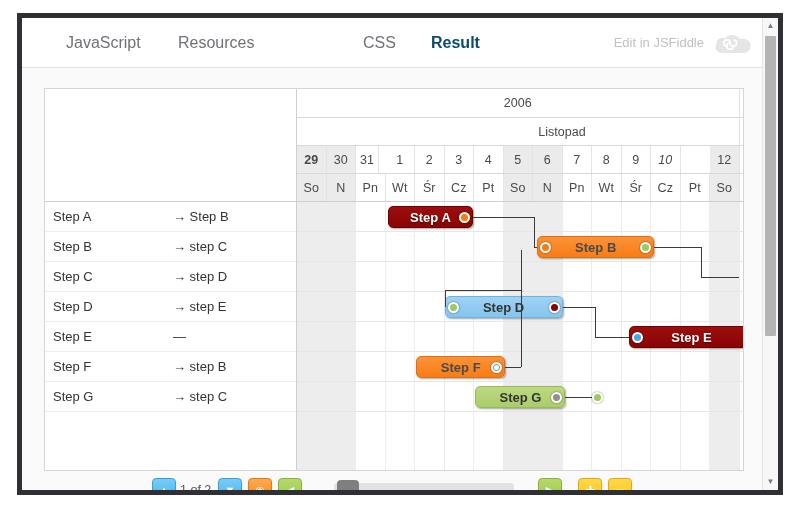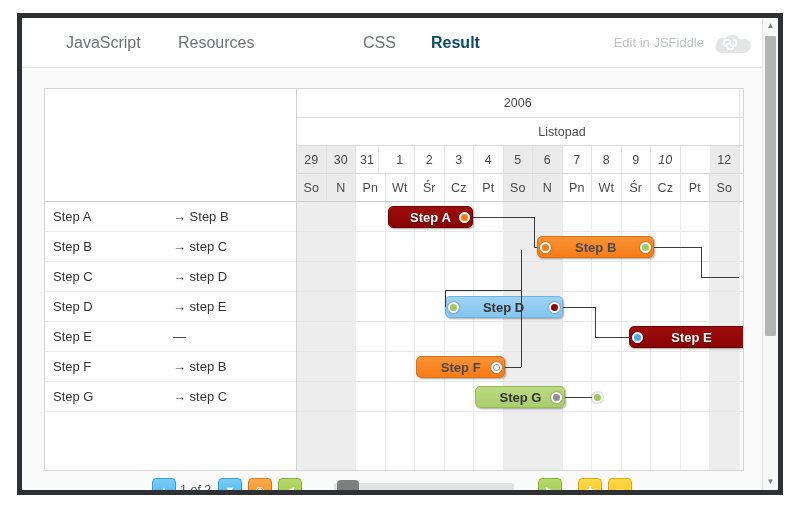--- a/index.html
+++ b/index.html
@@ -257,21 +257,21 @@
       </div>
 
       <div id="rightpane">
         <div class="hrow" id="hyear">
             <div class="hcell" style="left: 0px; width: 442.5px;">2006</div>
           </div>
         <div class="hrow" id="hmonth">
             <div class="hcell" style="left: 88.5px; width: 354px;">Listopad</div>
           </div>
         <div class="hrow" id="hday">
-            <div class="hcell we" style="left: 0px; width: 29.5px;">29</div>
+            <div class="hcell we" style="left: 0px; width: 29.5px; font-weight: bold;">29</div>
             <div class="hcell we" style="left: 29.5px; width: 29.5px;">30</div>
             <div class="hcell" style="left: 59px; width: 23px;">31</div>
             <div class="hcell" style="left: 88.5px; width: 29.5px;">1</div>
             <div class="hcell" style="left: 118px; width: 29.5px;">2</div>
             <div class="hcell" style="left: 147.5px; width: 29.5px;">3</div>
             <div class="hcell" style="left: 177px; width: 29.5px;">4</div>
             <div class="hcell we" style="left: 206.5px; width: 29.5px;">5</div>
             <div class="hcell we" style="left: 236px; width: 29.5px;">6</div>
             <div class="hcell" style="left: 265.5px; width: 29.5px;">7</div>
             <div class="hcell" style="left: 295px; width: 29.5px;">8</div>

